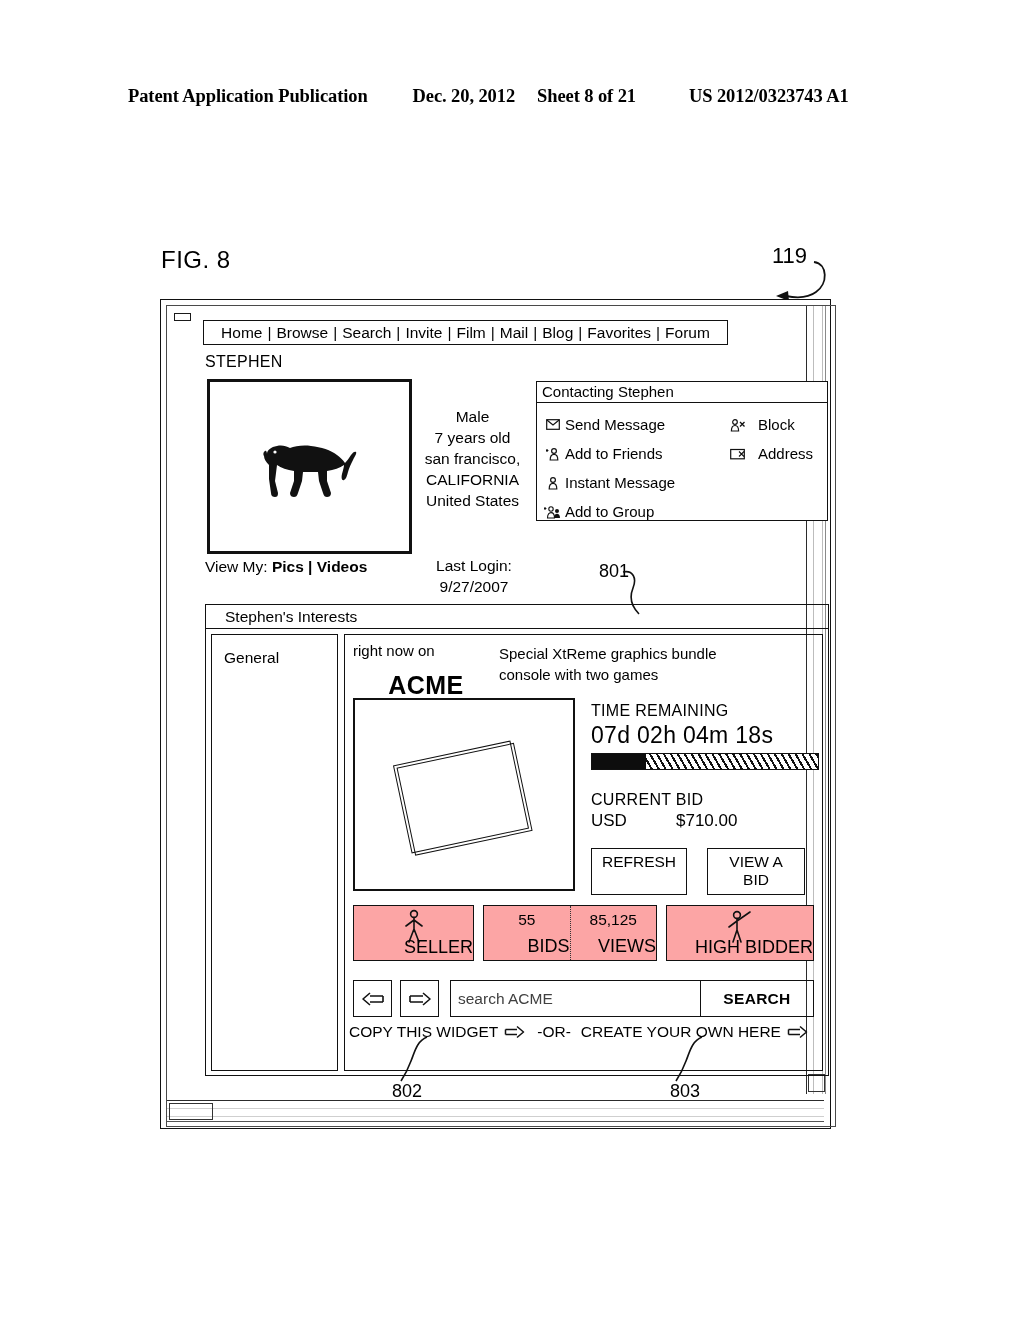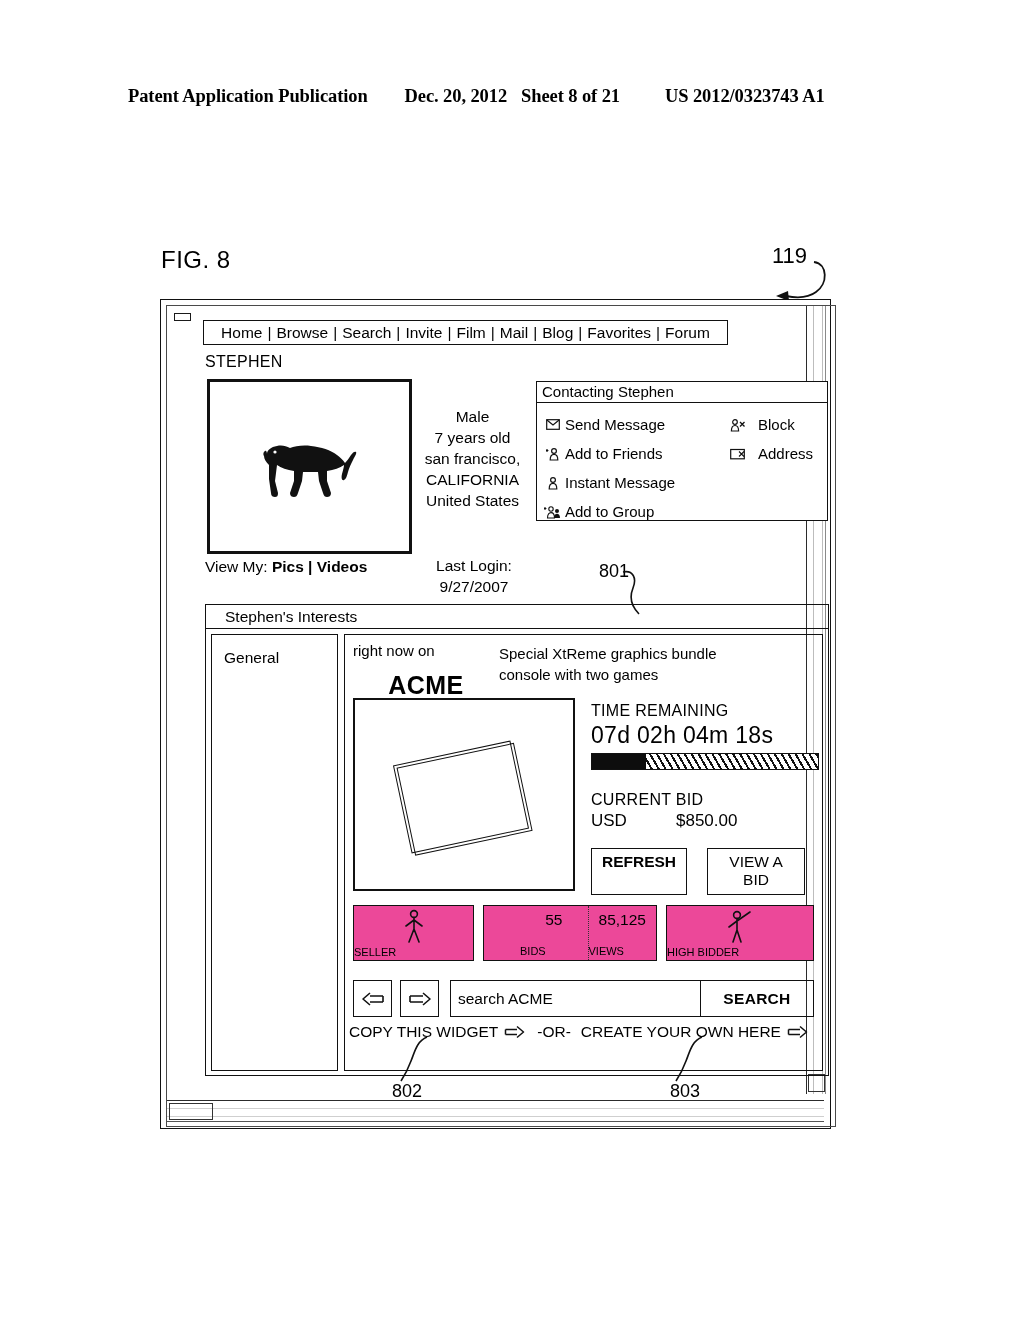--- a/index.html
+++ b/index.html
@@ -22,20 +22,21 @@
     top: 86px;
     left: 128px;
     width: 768px;
     display: flex;
     align-items: baseline;
     font-family: "Liberation Serif", serif;
     font-weight: bold;
     font-size: 18.5px;
     letter-spacing: -0.1px;
     white-space: nowrap;
+    gap: 8px;
   }
   .pat-header .ph-pub { }
   .pat-header .ph-date { margin-left: 37px; }
   .pat-header .ph-sheet { margin-left: 14px; }
   .pat-header .ph-num { margin-left: 45px; }
 
   
   .fig-label {
     position: absolute;
     left: 161px;
@@ -446,47 +447,46 @@
     margin-top: 17px;
   }
   .a-btn {
     border: 1.5px solid #111;
     box-sizing: border-box;
     font-size: 15.5px;
     padding: 4px 10px 5px;
     text-align: center;
     background: #fff;
   }
-  .a-btn.refresh { width: 100px; font-weight: bold; }
+  .a-btn.refresh { width: 100px; }
   .a-btn.viewbid { width: 137px; margin-left: 20px; }
 
   
   .stats {
     position: absolute;
     left: 8px;
     top: 270px;
     right: 8px;
     display: flex;
     height: 56px;
   }
   .stat-box {
     border: 1.5px solid #111;
     box-sizing: border-box;
     position: relative;
-    background: #ec4899;
-    padding-left: 36px;
+    background: #fca5a5;
   }
   .stat-seller { width: 121px; }
   .stat-mid { flex: 1; margin-left: 9px; display: flex; }
   .stat-high { width: 148px; margin-left: 9px; }
   .stat-cap {
     position: absolute;
     left: 0; right: 0; bottom: 2px;
-    text-align: left;
-    font-size: 11px;
+    text-align: right;
+    font-size: 18px;
   }
   .stat-half {
     flex: 1;
     position: relative;
   }
   .stat-half + .stat-half {
     border-left: 1.2px dotted #333;
   }
   .stat-num {
     position: absolute;
@@ -527,21 +527,21 @@
     border: 1.8px solid #111;
     box-sizing: border-box;
     display: flex;
   }
   .search-input {
     flex: 1;
     font-size: 15.5px;
     padding-left: 7px;
     display: flex;
     align-items: center;
-    color: #000000;
+    color: #404040;
   }
   .search-btn {
     width: 113px;
     border-left: 1.8px solid #111;
     box-sizing: border-box;
     display: flex;
     align-items: center;
     justify-content: center;
     font-size: 15.5px;
     font-weight: bold;
@@ -787,21 +787,21 @@
           <div class="auction">
             <div class="a-label">TIME REMAINING</div>
             <div class="a-time">07d 02h 04m 18s</div>
             <div class="progress">
               <div class="progress-fill" id="pfill" style="width: 24%;"></div>
               <div class="progress-hatch" id="phatch" style="width: 76%;"></div>
             </div>
             <div class="a-bidlabel">CURRENT BID</div>
             <div class="a-bidrow">
               <span class="a-cur">USD</span>
-              <span class="a-amt">$850.00</span>
+              <span class="a-amt">$710.00</span>
             </div>
             <div class="a-buttons">
               <div class="a-btn refresh">REFRESH</div>
               <div class="a-btn viewbid">VIEW A BID</div>
             </div>
           </div>
 
           <div class="stats">
             <div class="stat-box stat-seller">
               <svg class="figure-svg" width="30" height="34" viewBox="0 0 30 34">

